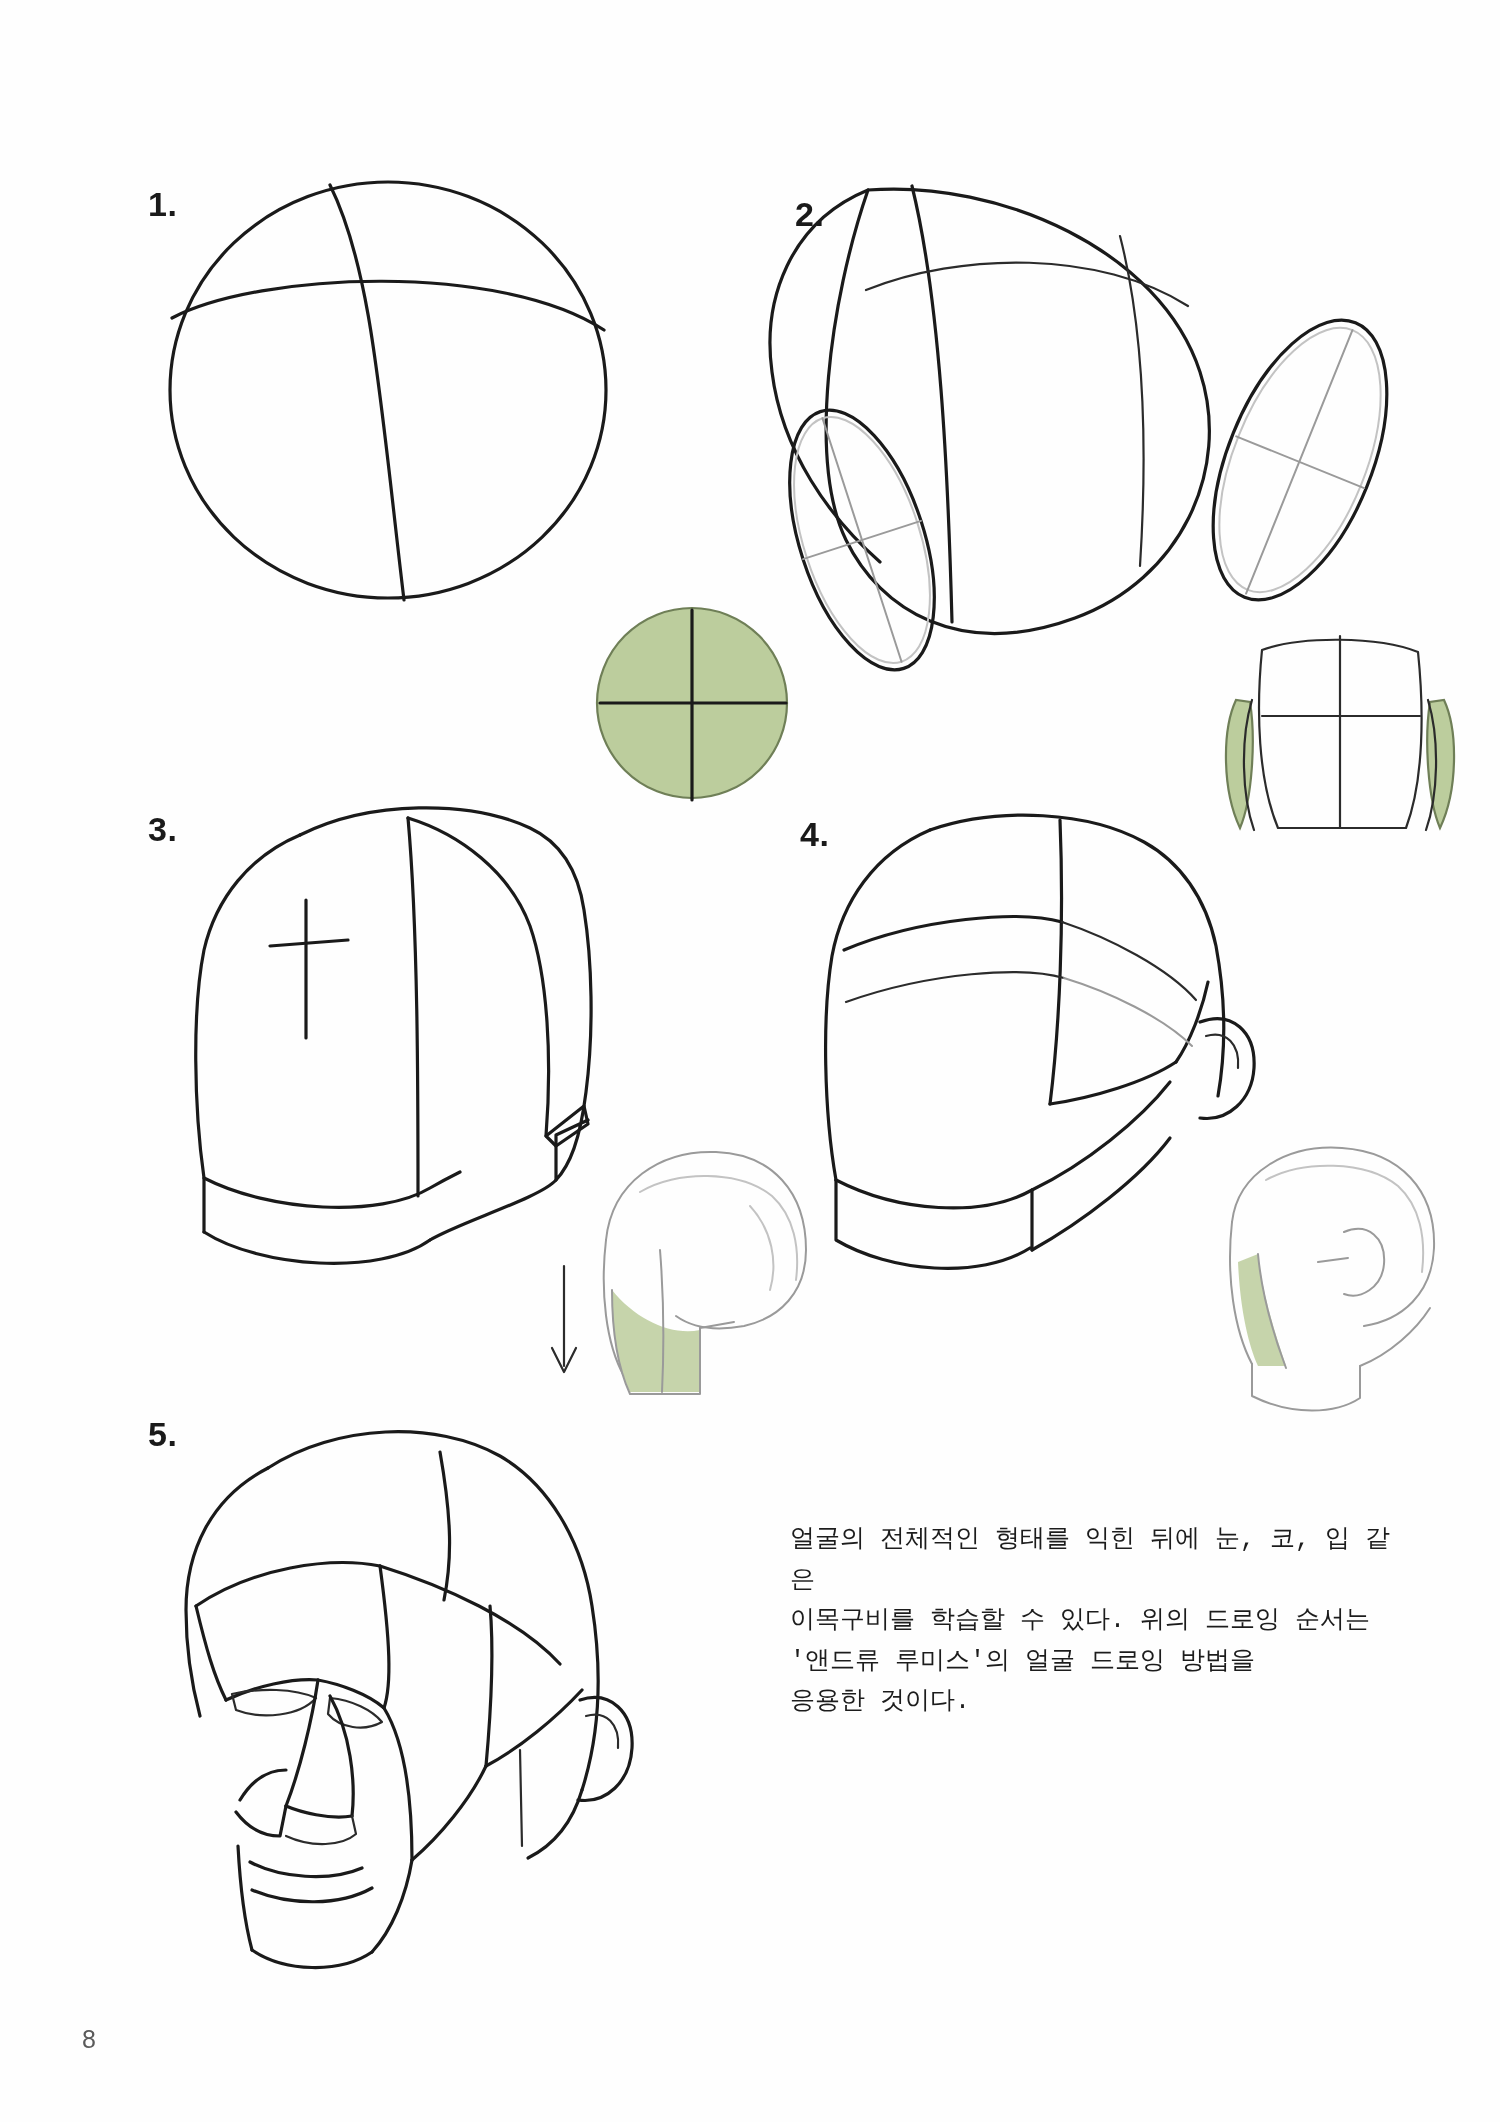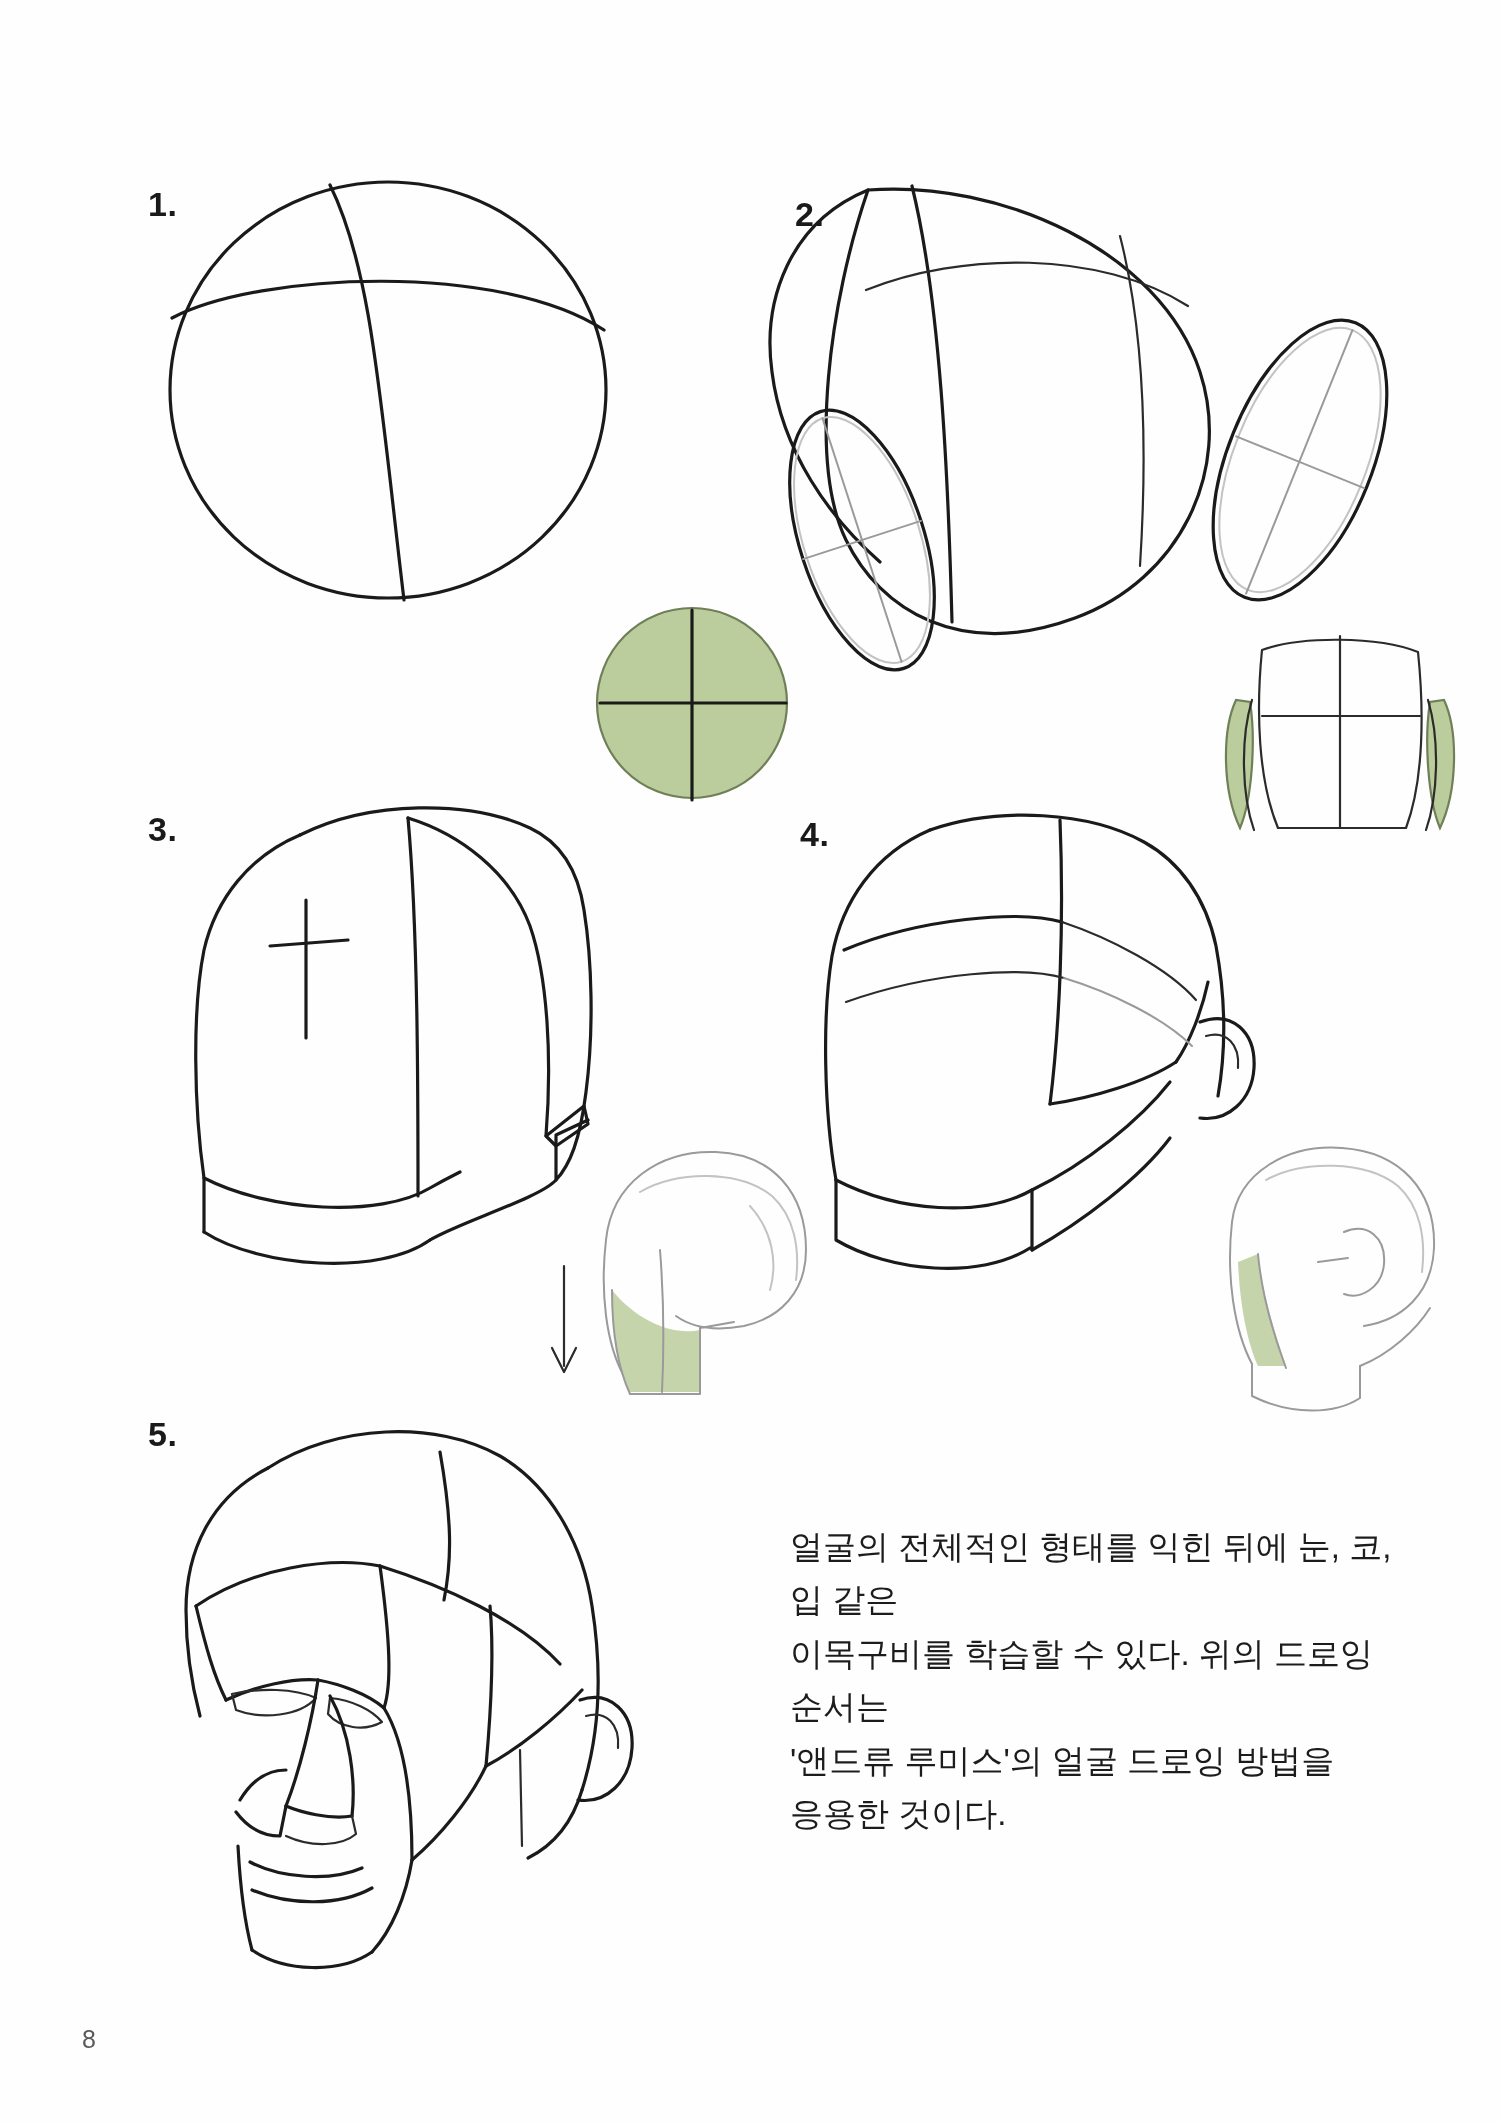--- a/index.html
+++ b/index.html
@@ -33,24 +33,24 @@
   #step-3-label { left: 148px; top: 810px; }
   #step-4-label { left: 800px; top: 815px; }
   #step-5-label { left: 148px; top: 1415px; }
 
   
   .caption {
     position: absolute;
     left: 790px;
     top: 1520px;
     width: 620px;
-    font-size: 33px;
+    font-size: 25px;
     line-height: 1.62;
     color: #1c1c1c;
-    font-family: Liberation Sans, sans-serif;
+    font-family: Liberation Mono, monospace;
     white-space: pre-line;
   }
   
   .page-number {
     position: absolute;
     left: 82px;
     bottom: 68px;
     font-size: 25px;
     color: #5a5a5a;
     font-family: "Liberation Sans", sans-serif;

